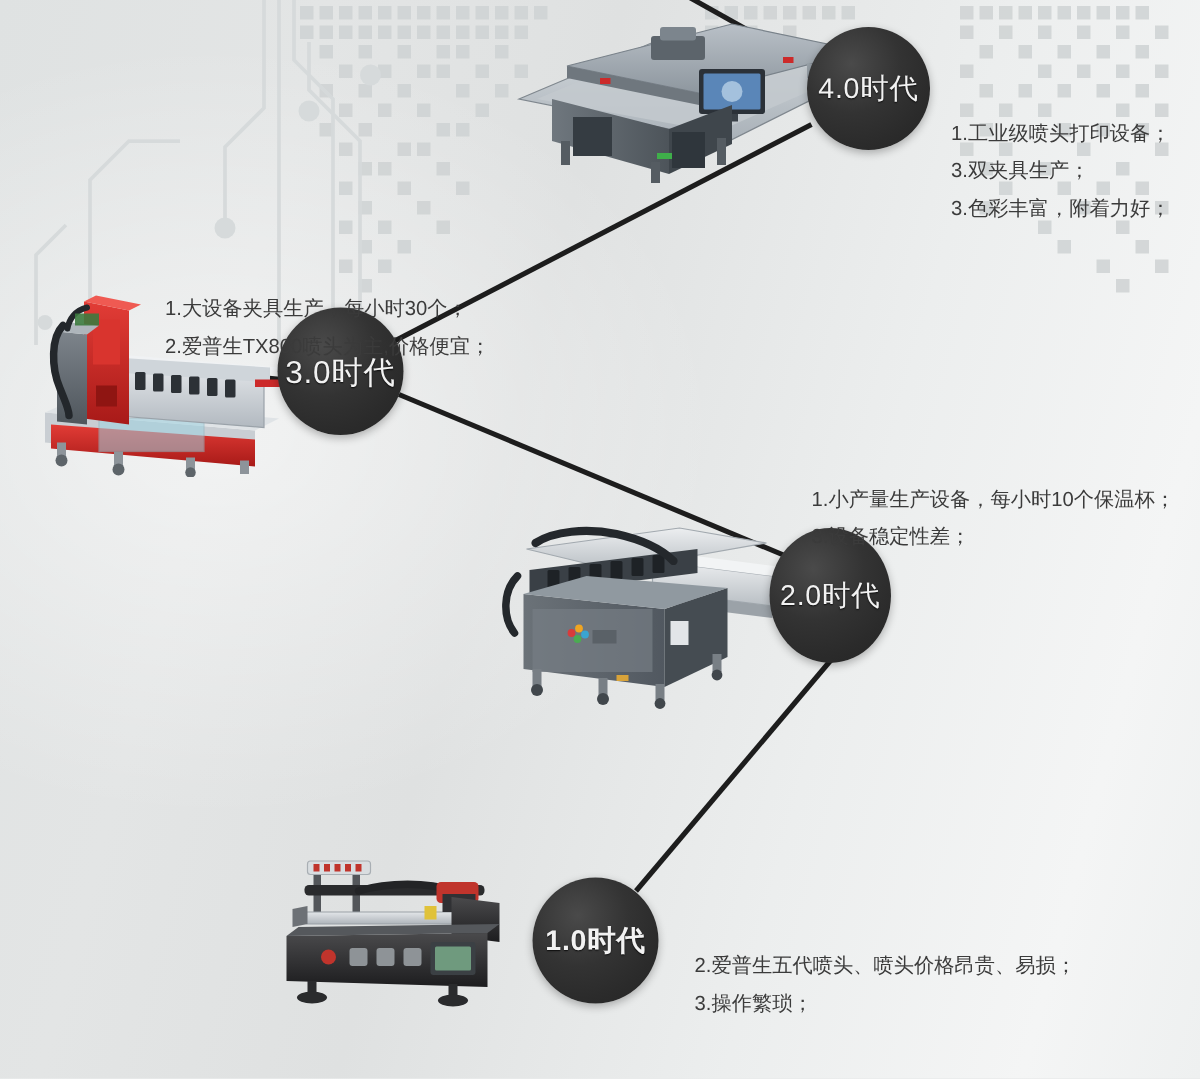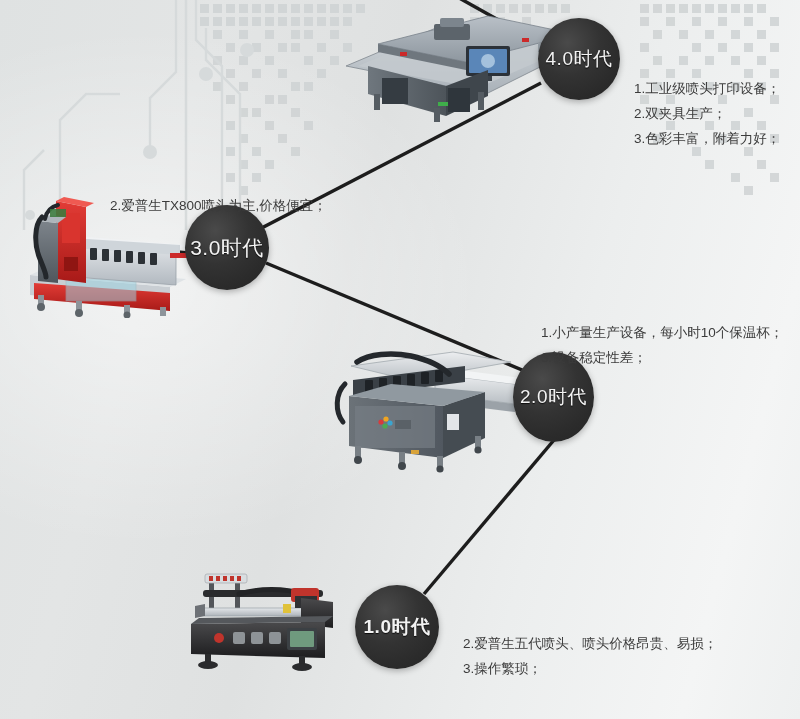--- a/index.html
+++ b/index.html
@@ -486,25 +486,26 @@
   </div>
   <div class="node" id="node-20">
     <span>2.0时代</span>
   </div>
   <div class="node" id="node-10">
     <span>1.0时代</span>
   </div>
 
   <div class="bullets" id="txt-40">
     <div>1.工业级喷头打印设备；</div>
-    <div>2.双夹具生产；</div>
+    <div>3.双夹具生产；</div>
     <div>3.色彩丰富，附着力好；</div>
   </div>
 
   <div class="bullets" id="txt-30">
+    <div>1.大设备夹具生产，每小时30个；</div>
     <div>2.爱普生TX800喷头为主,价格便宜；</div>
   </div>
 
   <div class="bullets" id="txt-20">
     <div>1.小产量生产设备，每小时10个保温杯；</div>
     <div>3.设备稳定性差；</div>
   </div>
 
   <div class="bullets" id="txt-10">
     <div>2.爱普生五代喷头、喷头价格昂贵、易损；</div>

